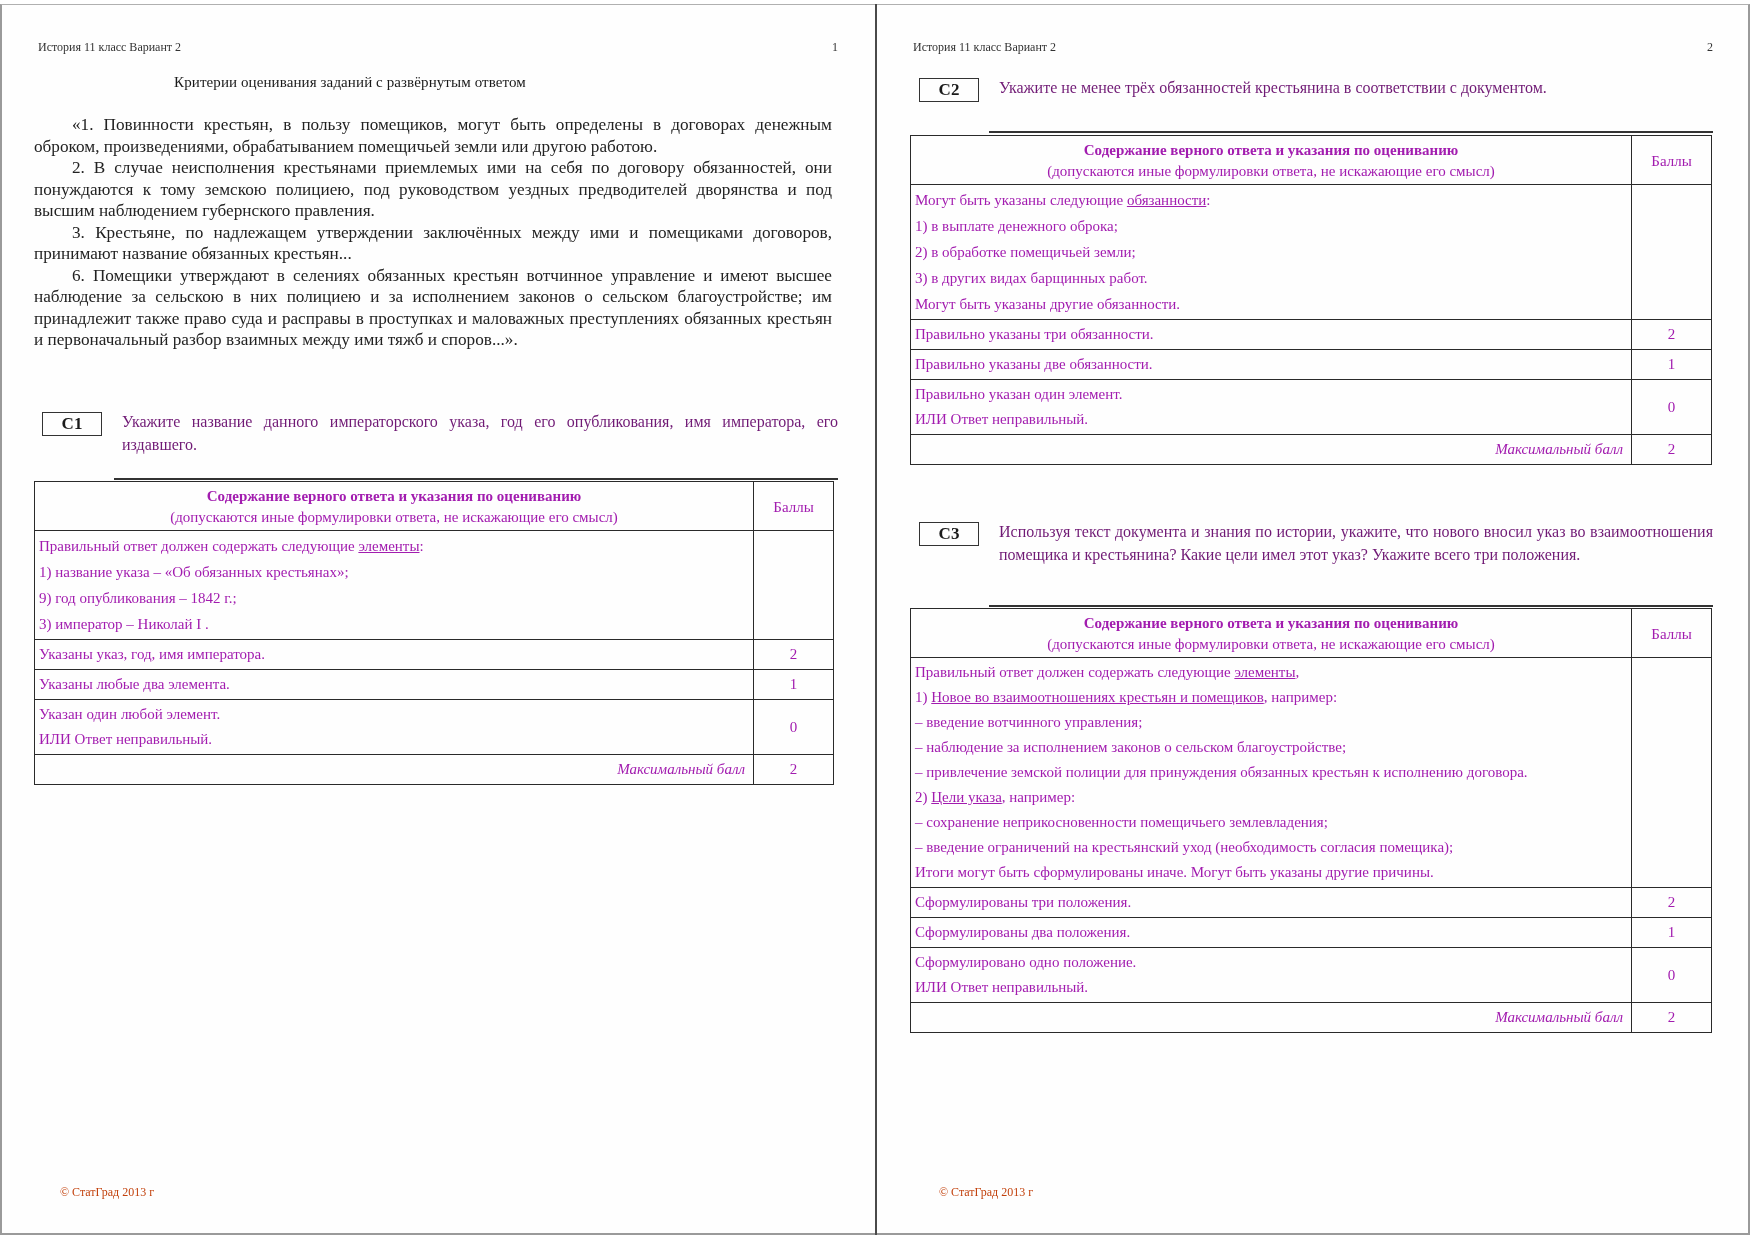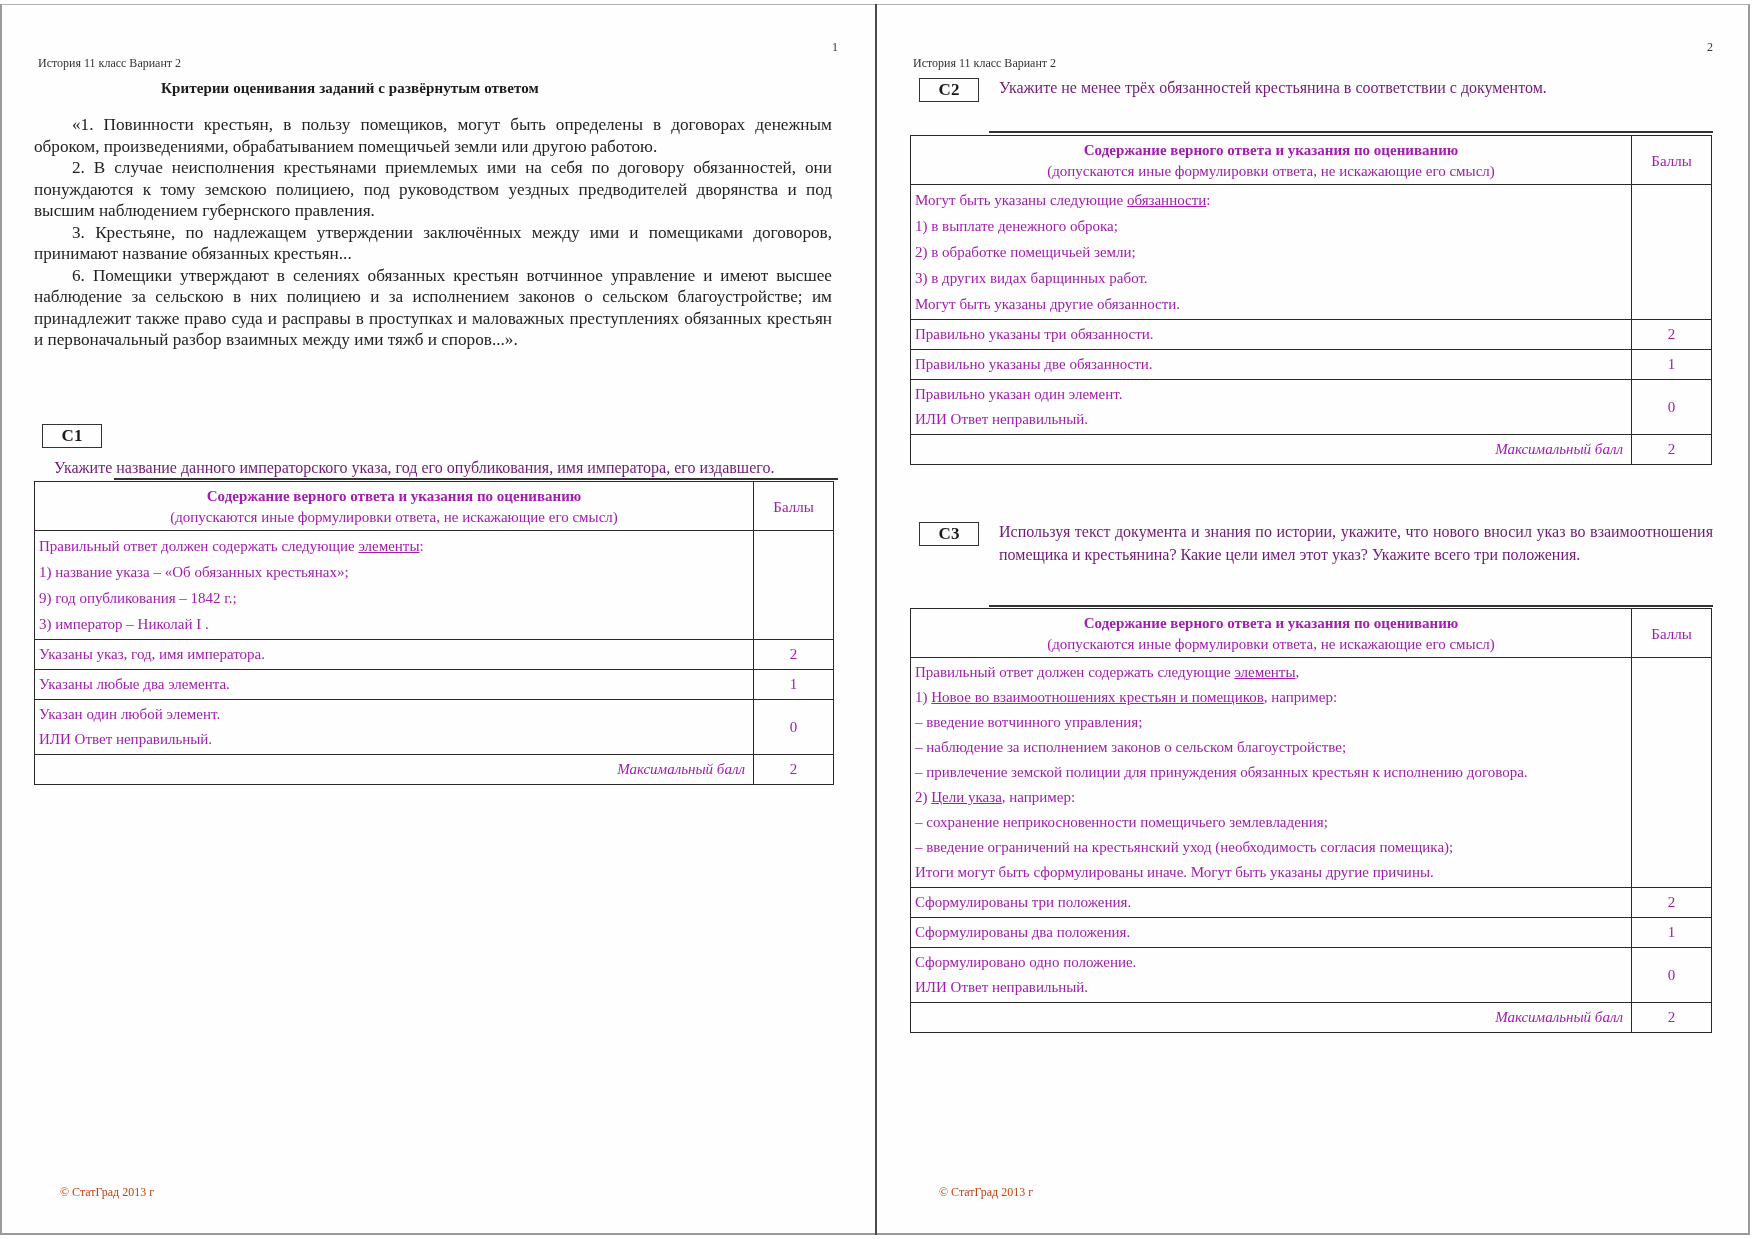--- a/index.html
+++ b/index.html
@@ -4,28 +4,28 @@
 <style>
   * { box-sizing: border-box; margin: 0; padding: 0; }
   html, body { width: 1754px; height: 1239px; background: #ffffff; overflow: hidden; }
   body { font-family: "Liberation Serif", "DejaVu Serif", serif; color: #1a1a1a; position: relative; }
   .frame { position: absolute; left: 0; top: 4px; width: 1750px; height: 1231px; border: 2px solid #9a9a9a; border-top: 1px solid #b0b0b0; background: #fefefe; }
   .divider { position: absolute; left: 875px; top: 4px; width: 2px; height: 1231px; background: #4a4a4a; }
   .page { position: absolute; top: 4px; height: 1231px; }
   .page.left { left: 0; width: 876px; }
   .page.right { left: 877px; width: 877px; }
 
-  .running-head { position: absolute; top: 36px; font-size: 12px; color: #333; margin-top: 16px; }
+  .running-head { position: absolute; top: 36px; font-size: 12px; color: #333; }
   .page.left .running-head { left: 38px; }
   .page.right .running-head { left: 36px; }
   .page-num { position: absolute; top: 36px; font-size: 12px; color: #333; }
   .page.left .page-num { left: 832px; }
   .page.right .page-num { left: 830px; }
 
-  .doc-title { position: absolute; left: 0; width: 700px; top: 70px; text-align: center; font-weight: bold; font-size: 15px; letter-spacing: 0.1px; margin-top: 6px; }
+  .doc-title { position: absolute; left: 0; width: 700px; top: 70px; text-align: center; font-weight: normal; font-size: 15px; letter-spacing: 0.1px; }
 
   .source { position: absolute; left: 34px; top: 110px; width: 798px; font-size: 17.2px; line-height: 21.5px; text-align: justify; color: #222; }
   .source p { text-indent: 38px; }
 
   .task { position: absolute; display: flex; gap: 8px; }
   .task-code { width: 60px; height: 24px; border: 1.5px solid #333; text-align: center; font-weight: bold; font-size: 17px; line-height: 21px; margin-top: 2px; flex: none; }
   .task-text { margin-left: 12px; font-size: 16px; line-height: 23px; text-align: justify; color: #701a75; }
   .task-rule { position: absolute; height: 2px; background: #333; }
 
   table.crit { position: absolute; border-collapse: collapse; font-size: 15px; color: #a21caf; }
@@ -54,21 +54,21 @@
   <div class="page-num">1</div>
   <div class="doc-title">Критерии оценивания заданий с развёрнутым ответом</div>
 
   <div class="source">
     <p>«1. Повинности крестьян, в пользу помещиков, могут быть определены в договорах денежным оброком, произведениями, обрабатыванием помещичьей земли или другою работою.</p>
     <p>2. В случае неисполнения крестьянами приемлемых ими на себя по договору обязанностей, они понуждаются к тому земскою полициею, под руководством уездных предводителей дворянства и под высшим наблюдением губернского правления.</p>
     <p>3. Крестьяне, по надлежащем утверждении заключённых между ими и помещиками договоров, принимают название обязанных крестьян...</p>
     <p>6. Помещики утверждают в селениях обязанных крестьян вотчинное управление и имеют высшее наблюдение за сельскою в них полициею и за исполнением законов о сельском благоустройстве; им принадлежит также право суда и расправы в проступках и маловажных преступлениях обязанных крестьян и первоначальный разбор взаимных между ими тяжб и споров...».</p>
   </div>
 
-  <div class="task" style="left:42px; top:418px; width:796px;flex-direction:column;">
+  <div class="task" style="left:42px; top:406px; width:796px;">
     <div class="task-code">С1</div>
     <div class="task-text">Укажите название данного императорского указа, год его опубликования, имя императора, его издавшего.</div>
   </div>
   <div class="task-rule" style="left:114px; top:474px; width:724px;"></div>
 
   <table class="crit" style="left:34px; top:477px; width:800px;">
     <tbody>
         <tr>
       <th>
         <div class="h1">Содержание верного ответа и указания по оцениванию</div>

